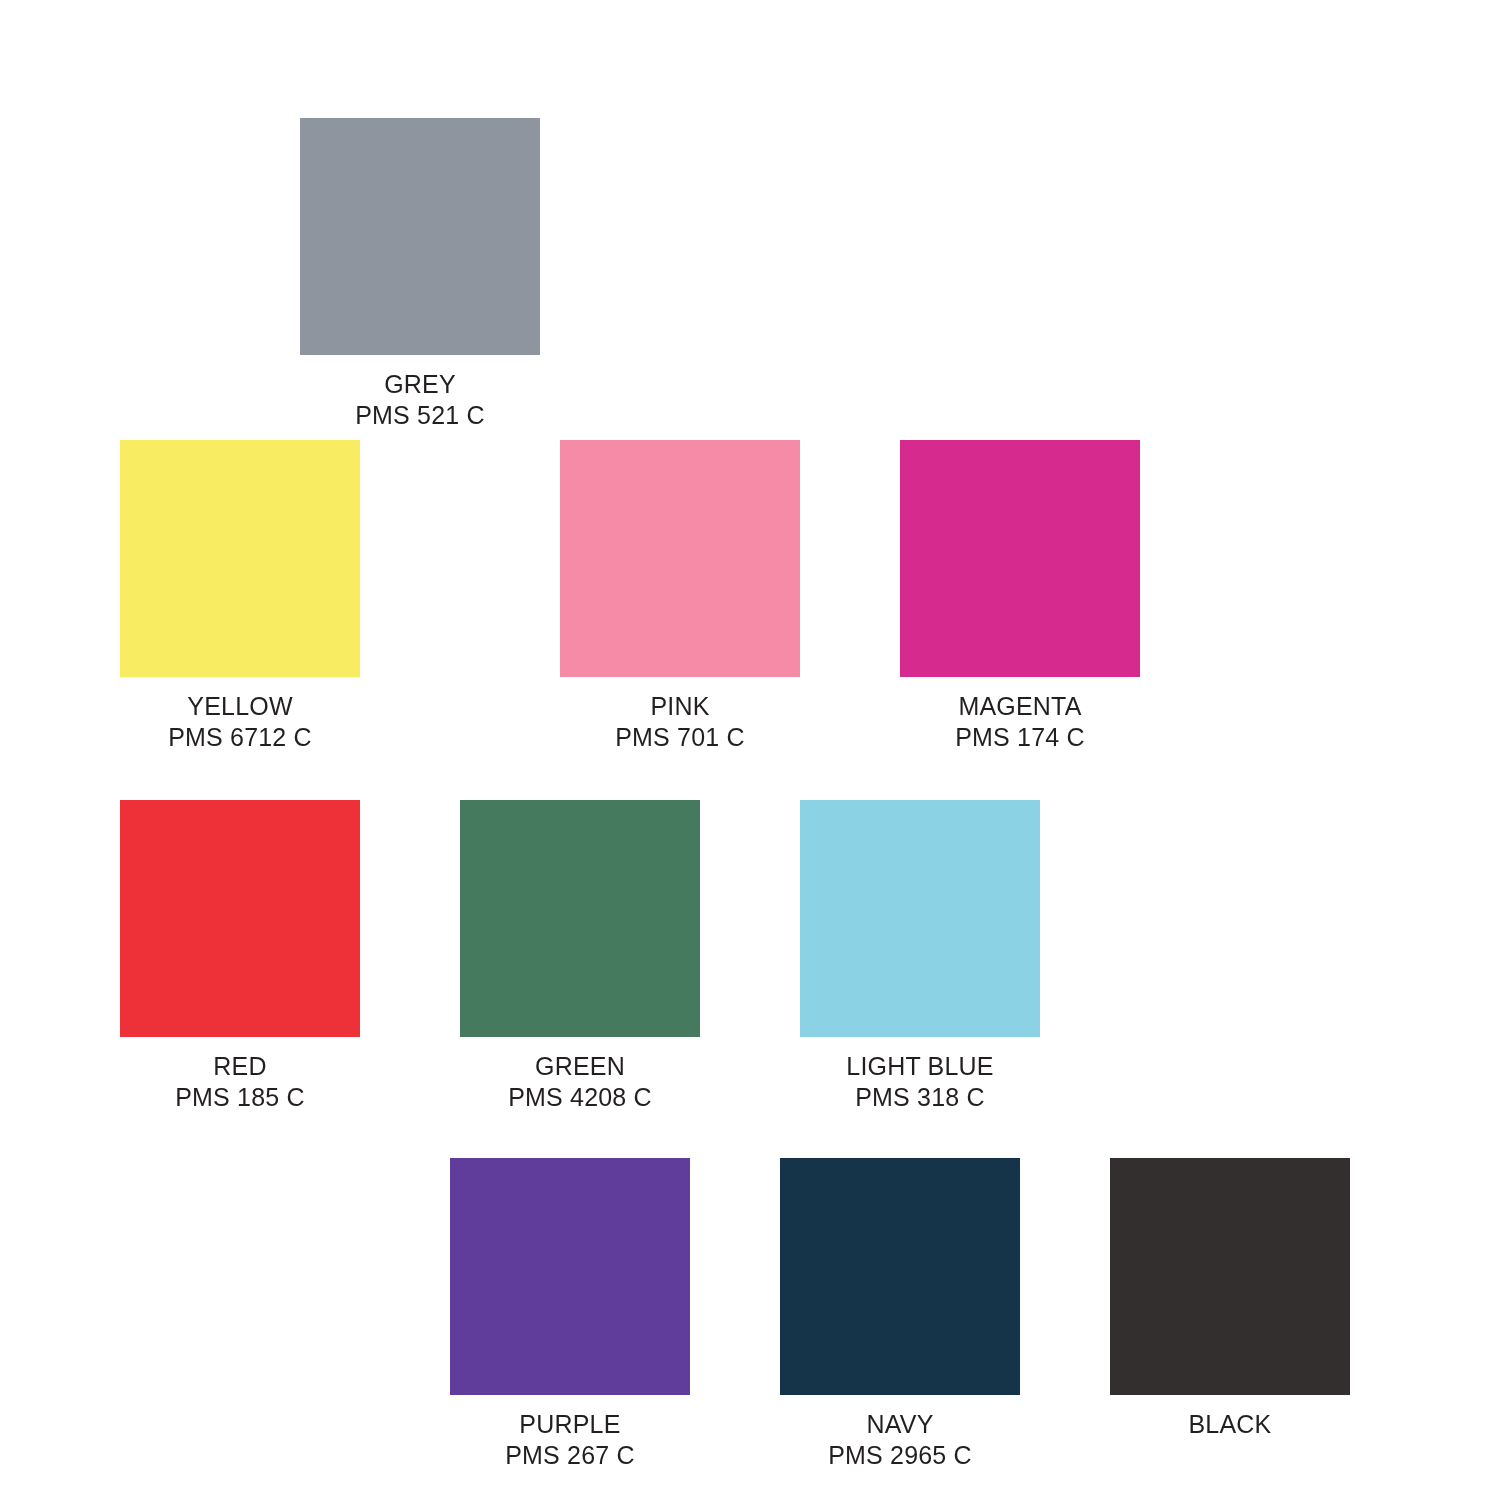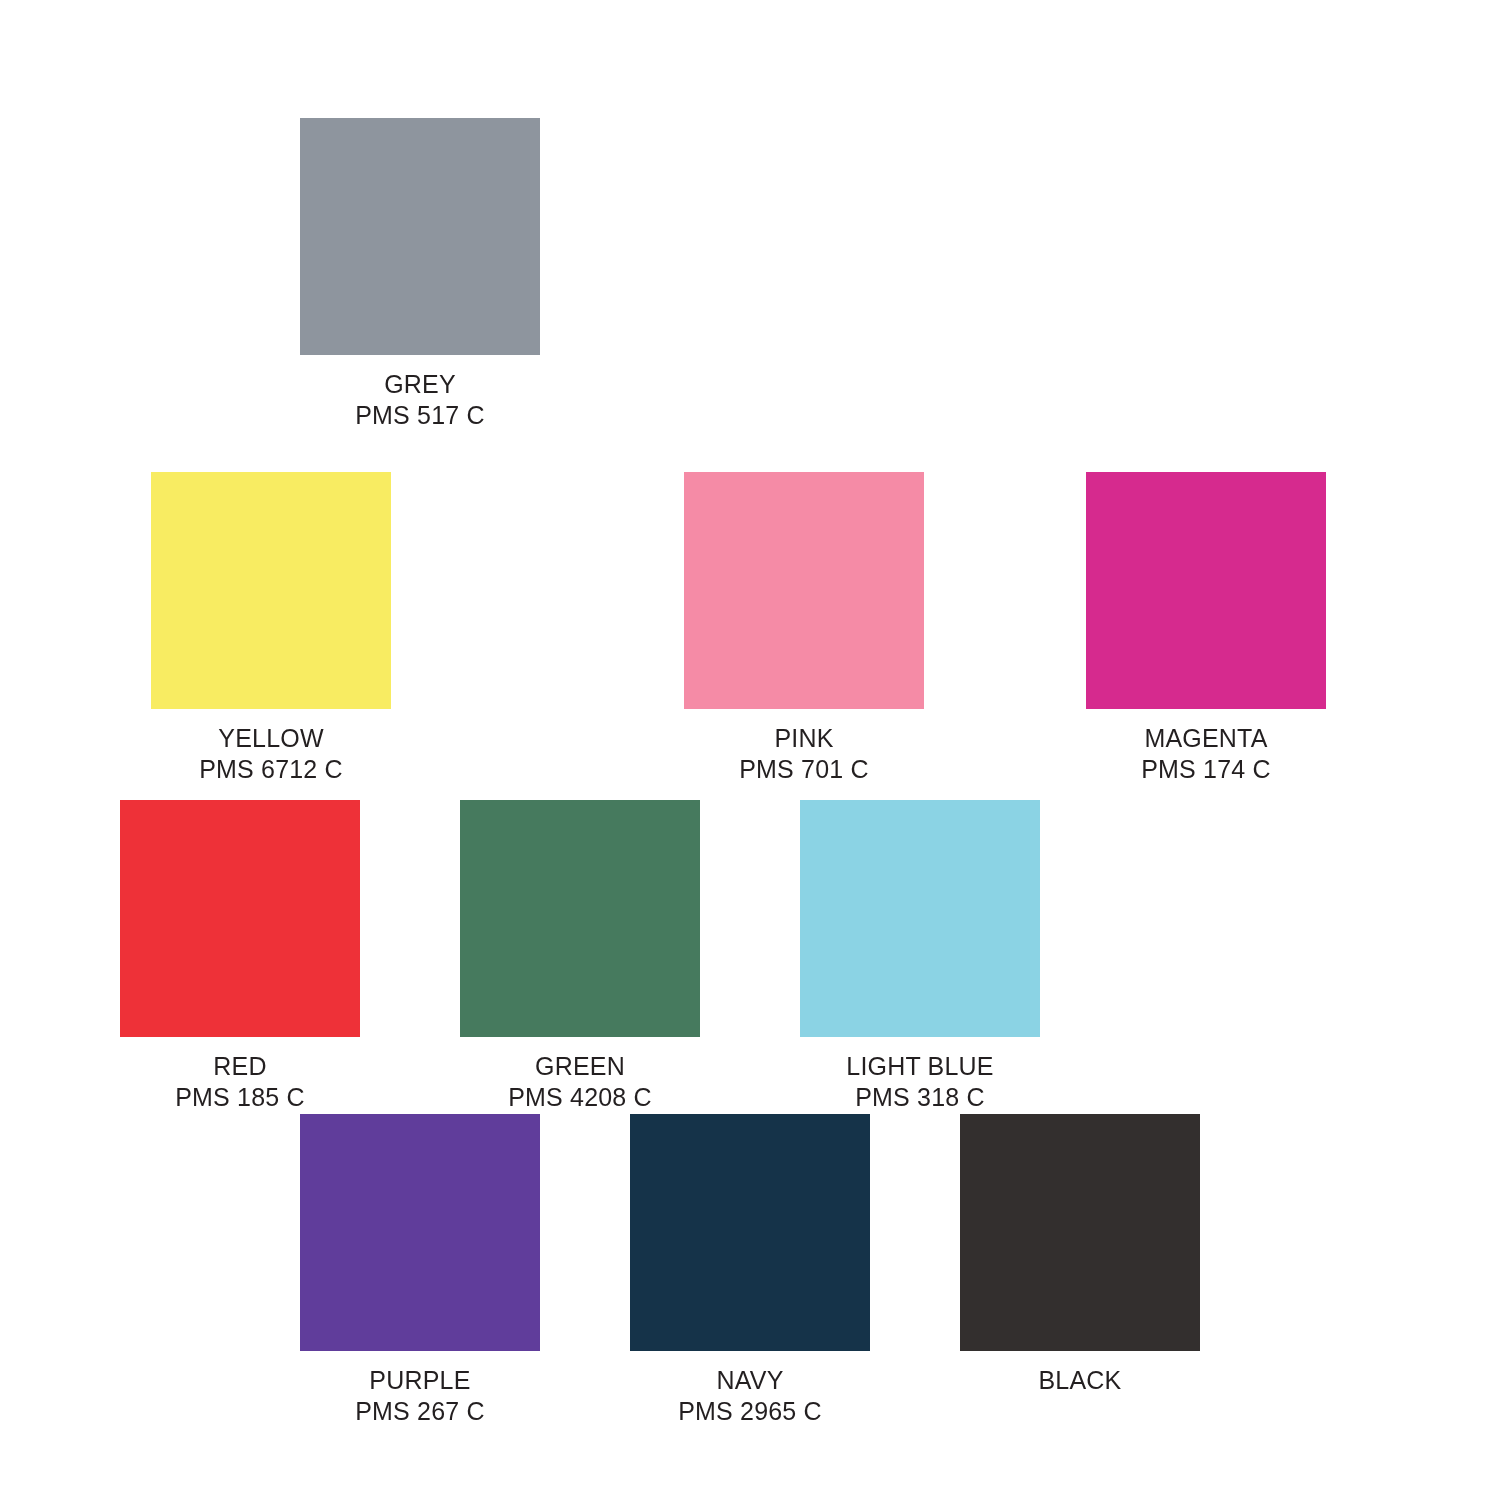--- a/index.html
+++ b/index.html
@@ -63,41 +63,41 @@
     white-space: nowrap;
     color: #231f20;
   }
 
   .swatch-code:empty {
     display: none;
   }
 
   
   #row-neutral-top   { top: 118px; }
-  #row-brights       { top: 472px; gap: 31px; }
+  #row-brights       { top: 440px; }
   #row-core          { top: 800px; }
-  #row-neutral-bottom{ top: 1114px; }
+  #row-neutral-bottom{ top: 1158px; justify-content: center; }
   .spacer-90  { width: 90px; }
   .spacer-100 { width: 100px; }
   .spacer-120 { width: 120px; }
   .spacer-300 { width: 300px; }
   .spacer-420 { width: 420px; }
 </style>
 </head>
 <body>
 
 <div id="palette-sheet" style="background-color: rgb(255, 255, 255); color: rgb(35, 31, 32);">
 
   <div class="swatch-row" id="row-neutral-top">
     <div class="spacer-300"></div>
     <div class="swatch-cell">
       <div class="swatch-chip" style="background-color: rgb(142, 149, 158);"></div>
       <div class="swatch-caption">
         <span class="swatch-name">GREY</span>
-        <span class="swatch-code">PMS 517 C</span>
+        <span class="swatch-code">PMS 521 C</span>
       </div>
     </div>
     <div class="spacer-420"></div>
   </div>
 
   <div class="swatch-row" id="row-brights">
     <div class="spacer-120"></div>
     <div class="swatch-cell">
       <div class="swatch-chip" style="background-color: rgb(248, 236, 98);"></div>
       <div class="swatch-caption">

